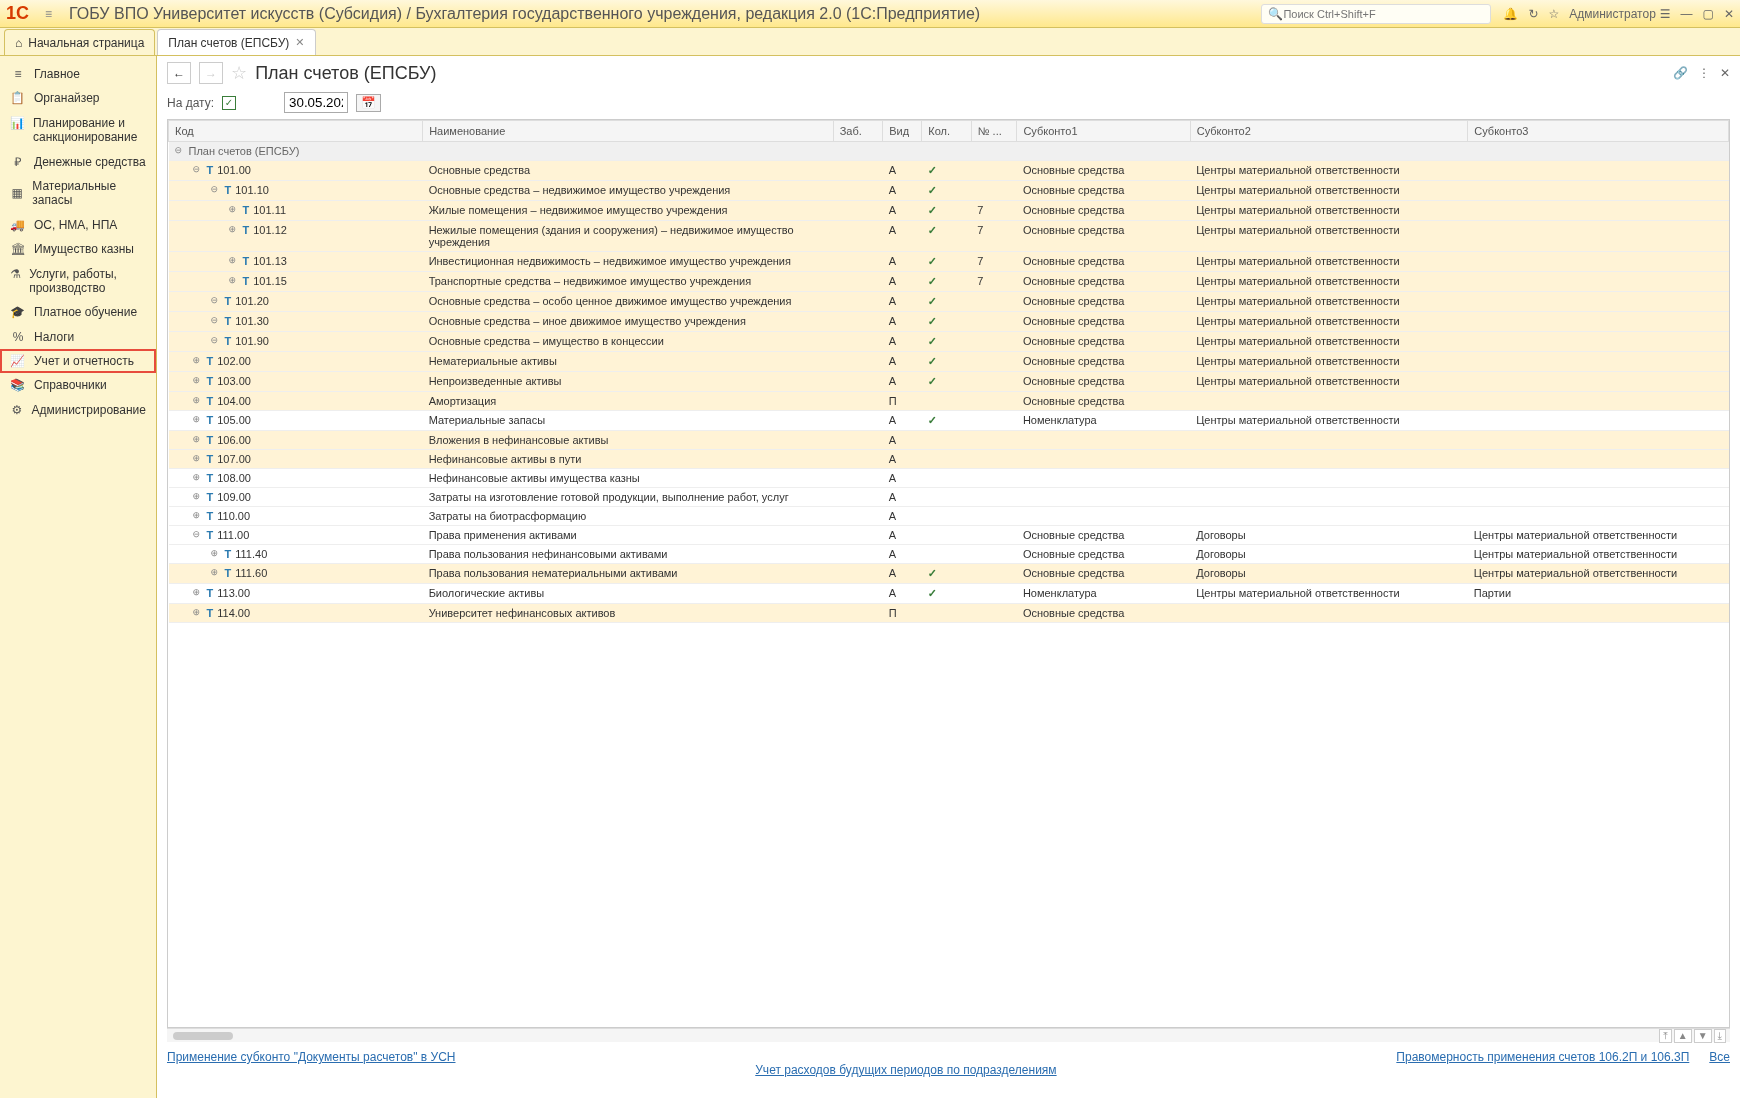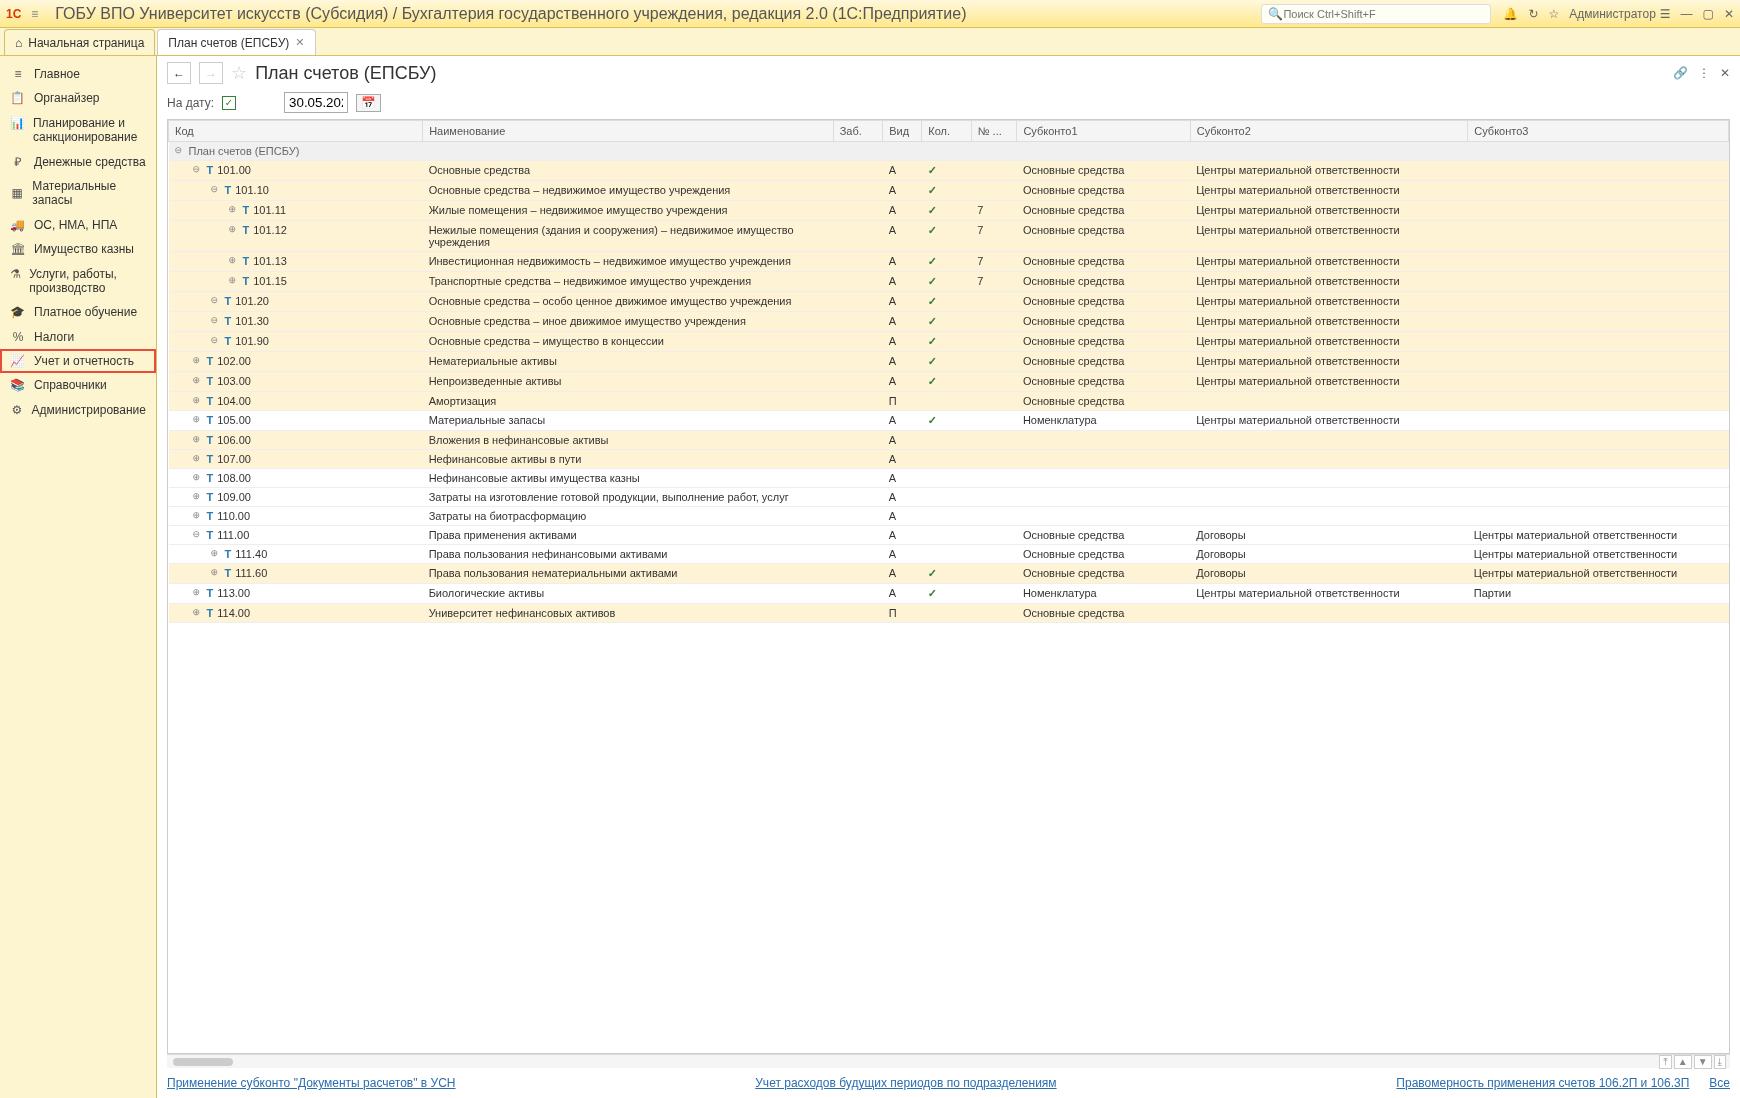--- a/index.html
+++ b/index.html
@@ -1,21 +1,21 @@
 <!DOCTYPE html>
 <html><head>
 <meta charset="utf-8">
 <style>
 * { box-sizing: border-box; margin: 0; padding: 0; }
 body { font-family: Arial, sans-serif; font-size: 12px; color: #333; background: #fff; overflow: hidden; }
 .app { display: flex; flex-direction: column; height: 1098px; width: 1740px; }
 
 
 .topbar { display: flex; align-items: center; height: 28px; background: linear-gradient(#fff8dc, #ffe88c); border-bottom: 1px solid #d4c060; padding: 0 6px; }
-.logo { color: #d73a00; font-weight: bold; font-size: 12px; margin-right: 10px; }
+.logo { color: #d73a00; font-weight: bold; font-size: 18px; margin-right: 16px; }
 .burger { width: 16px; color: #888; margin-right: 8px; cursor: pointer; }
 .title { flex: 0 0 auto; color: #555; font-size: 16px; }
 .search-wrap { margin-left: auto; display: flex; align-items: center; background: #fffef5; border: 1px solid #ddd; border-radius: 3px; padding: 1px 6px; width: 230px; height: 20px; }
 .search-wrap input { border: none; background: transparent; outline: none; font-size: 11px; width: 100%; color: #888; }
 .top-icons { display: flex; align-items: center; gap: 10px; margin-left: 12px; color: #666; }
 .top-icons span, .top-icons .ti { cursor: pointer; }
 .admin { display: flex; align-items: center; gap: 4px; }
 
 
 .tabs-row { display: flex; align-items: center; height: 28px; background: #fdf5d0; border-bottom: 1px solid #d4c060; padding-left: 4px; gap: 2px; }
@@ -66,21 +66,21 @@
 .indent-2 { padding-left: 36px; }
 .indent-3 { padding-left: 54px; }
 
 .hscroll { height: 14px; background: #f5f5f5; border-top: 1px solid #ddd; margin: 0 10px; display:flex; align-items:center; }
 .hscroll .thumb { width:60px; height:8px; background:#ccc; border-radius:4px; margin-left:6px; }
 .hscroll .rbtns { margin-left:auto; display:flex; gap:2px; padding-right:4px; color:#888; font-size:10px;}
 .hscroll .rbtns span { border:1px solid #ccc; padding:0 3px; background:#fff; cursor:pointer;}
 
 .footer-links { display: flex; padding: 8px 10px; color: #2a6db0; }
 .footer-links a { color: #2a6db0; text-decoration: underline; cursor: pointer; }
-.footer-links .mid { margin: 0 auto; }
+.footer-links .mid { margin: 13px auto; }
 .footer-links .r { margin-left: 40px; }
 .footer-links .all { margin-left: 20px; }
 
 col.c-code{width:195px} col.c-name{width:315px} col.c-zab{width:38px} col.c-vid{width:30px} col.c-kol{width:38px} col.c-no{width:35px} col.c-s1{width:133px} col.c-s2{width:213px} col.c-s3{width:200px}
 </style>
 </head>
 <body>
 
 <div class="app">
 

